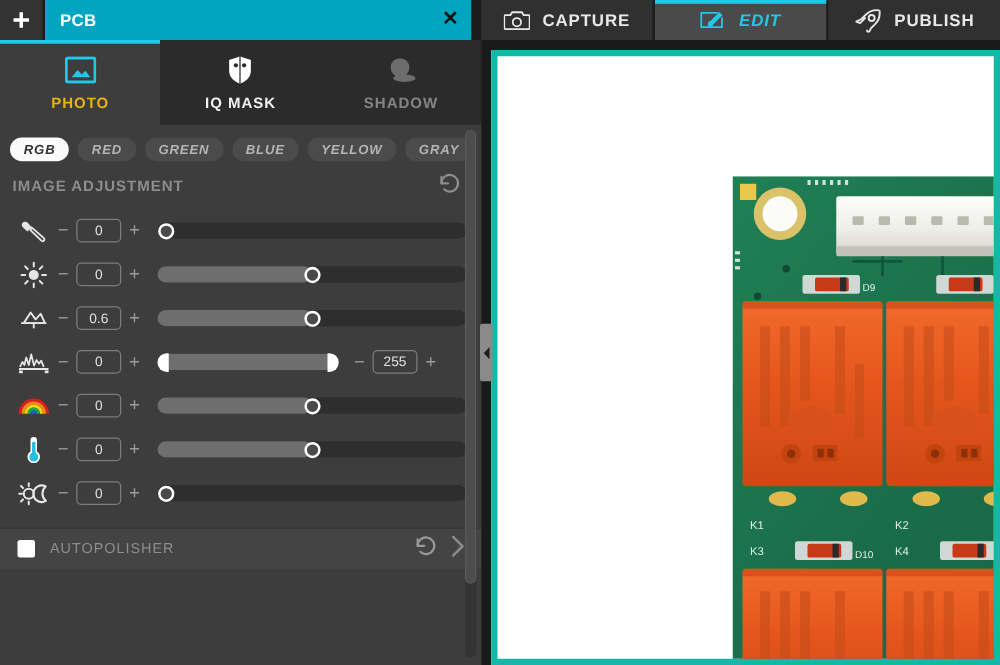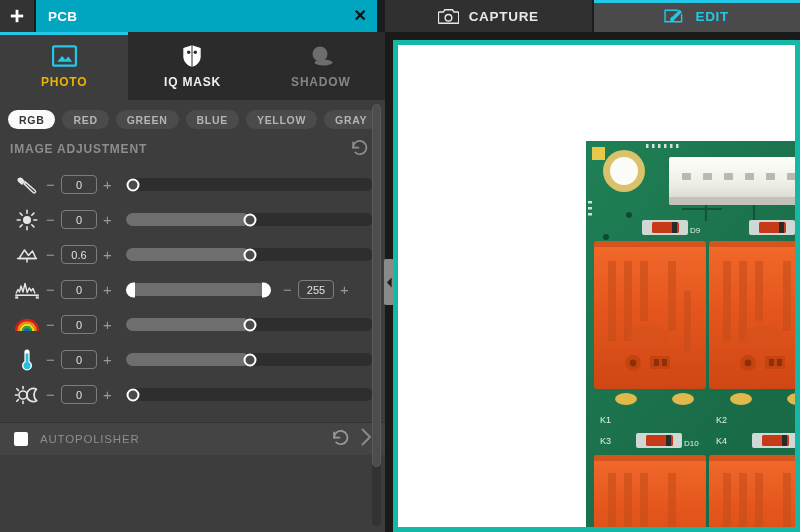--- a/index.html
+++ b/index.html
@@ -27,21 +27,21 @@
   .doctab .title { color: #fff; font-size: 13.5px; font-weight: 700; letter-spacing: .2px; }
   .doctab .closex { color: #111; font-size: 16px; font-weight: 800; cursor: pointer; line-height: 1; }
 
   .modetabs { display: flex; flex: 1; height: 32px; background: #1c1c1c; }
   .modetab {
     flex: 1; display: flex; align-items: center; justify-content: center; gap: 10px;
     background: #303030; color: #e8e8e8; font-size: 13.5px; font-weight: 700;
     letter-spacing: .7px; cursor: pointer; position: relative; border-right: 2px solid #1c1c1c;
   }
   .modetab:last-child { border-right: none; }
-  .modetab.active { background: #4a4a4a; color: #23c8e8; }
+  .modetab.active { background: #4a4a4a; color: #23c8e8; font-style: italic; }
   .modetab.active::before {
     content: ""; position: absolute; top: 0; left: 0; right: 0; height: 3px; background: #23c8e8;
   }
   .modetab svg { display: block; }
 
   
   .body { display: flex; flex: 1; min-height: 0; }
 
   
   .panel {
@@ -62,21 +62,21 @@
   .subtab .ic { height: 26px; display: flex; align-items: center; justify-content: center; }
 
   .panelscroll { flex: 1; position: relative; overflow: hidden; background: #3d3d3d; }
   .panelinner { padding: 0; }
 
   
   .chanrow { display: flex; gap: 7px; padding: 10px 10px 8px 8px; align-items: center; }
   .pill {
     height: 19px; padding: 0 11px; border-radius: 10px; background: #4b4b4b; color: #b4b4b4;
     font-size: 10.5px; font-weight: 700; letter-spacing: .7px; display: flex; align-items: center;
-    justify-content: center; cursor: pointer; white-space: nowrap;
+    justify-content: center; cursor: pointer; white-space: nowrap; font-style: italic;
   }
   .pill.sel { background: #fafafa; color: #333; }
 
   .sechead {
     display: flex; align-items: center; justify-content: space-between;
     padding: 4px 16px 6px 10px; height: 26px;
   }
   .sechead .lbl { color: #8d8d8d; font-size: 12px; font-weight: 700; letter-spacing: .8px; }
 
   
@@ -172,20 +172,28 @@
           <circle cx="11" cy="10.3" r="3.5" fill="none" stroke="#e8e8e8" stroke-width="1.5"></circle>
         </svg>
         <span>CAPTURE</span>
       </div>
       <div class="modetab active">
         <svg width="21" height="18" viewBox="0 0 22 19">
           <path d="M1 3.4h13.5M1 3.4v12.2h17.5V8" fill="none" stroke="#23c8e8" stroke-width="1.5" stroke-linecap="round"></path>
           <path d="M6.5 13.6c0-2 1-3 2.2-3.2l7.6-7.6 2.6 2.6-7.6 7.6c-.3 1.2-1.3 2.2-3.2 2.2-1 0-1.6-.6-1.6-1.6z" fill="#23c8e8"></path>
         </svg>
         <span>EDIT</span>
+      </div>
+      <div class="modetab">
+        <svg width="22" height="19" viewBox="0 0 22 19">
+          <path d="M20.6 1.3c-4.3-.6-8.3.8-11 3.5L6.2 8.2 2 10.3l3.1 1.2 4.4-4.4" fill="none" stroke="#e8e8e8" stroke-width="1.5" stroke-linejoin="round"></path>
+          <path d="M20.6 1.3c.6 4.3-.8 8.3-3.5 11l-3.4 3.4-2.1 4.2-1.2-3.1" fill="none" stroke="#e8e8e8" stroke-width="1.5" stroke-linejoin="round"></path>
+          <circle cx="14.3" cy="7.4" r="2.4" fill="none" stroke="#e8e8e8" stroke-width="1.5"></circle>
+        </svg>
+        <span>PUBLISH</span>
       </div>
     </div>
   </div>
 
   <div class="body">
 
     <div class="panel">
 
       <div class="subtabs">
         <div class="subtab active">

